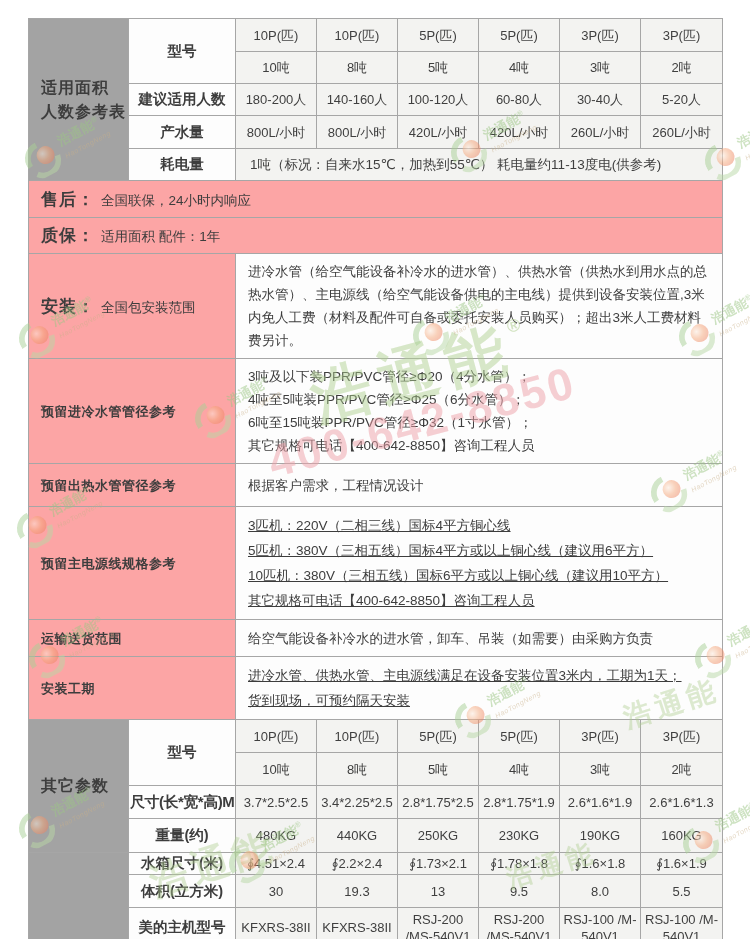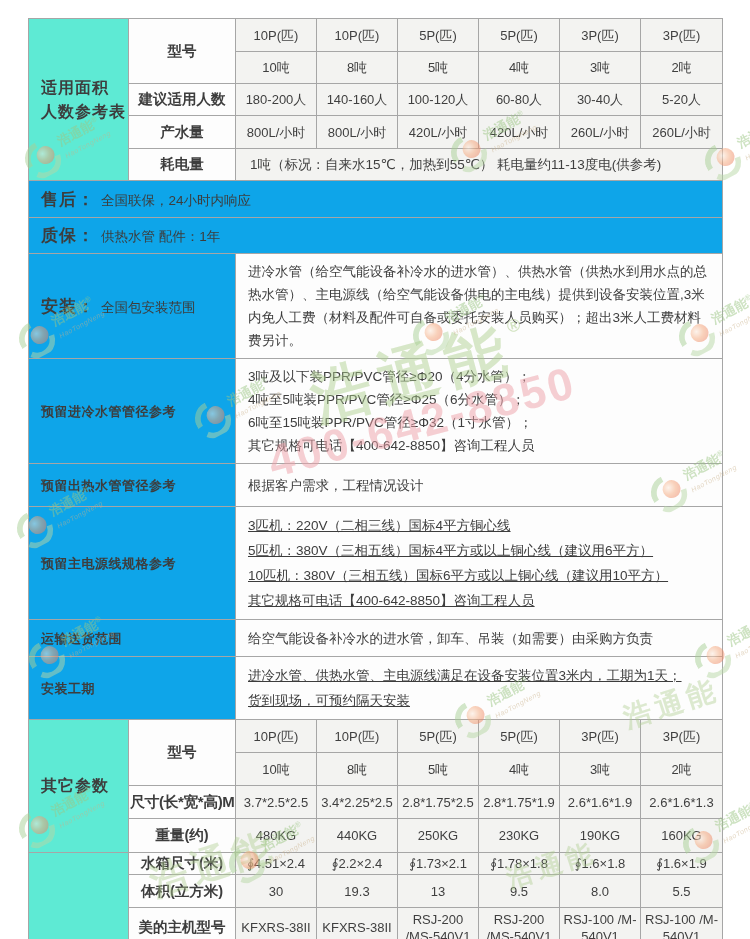--- a/index.html
+++ b/index.html
@@ -2,30 +2,30 @@
 <html><head>
 <meta charset="utf-8">
 <style>
   html,body{margin:0;padding:0;background:#fff;}
   .canvas{position:relative;width:750px;height:939px;background:#ffffff;overflow:hidden;
           font-family:"Liberation Sans","DejaVu Sans",sans-serif;color:#3d3d3d;}
   table.spec{position:absolute;left:28px;top:18px;width:695px;border-collapse:collapse;
              table-layout:fixed;border:1px solid #8f8f8f;}
   table.spec td{border:1px solid #a6a6a6;vertical-align:middle;overflow:hidden;}
   
-  td.ga{background:#5eead4;font-size:16px;font-weight:600;text-align:left;
+  td.ga{background:#a3a3a3;font-size:16px;font-weight:600;text-align:left;
         padding-left:12px;letter-spacing:1px;line-height:24px;}
   
   td.lb{background:#fdfdfd;font-size:14.5px;font-weight:600;text-align:center;white-space:nowrap;}
   td.lb.sm{font-size:15px;letter-spacing:-0.5px;}
   
   td.dc{background:#f3f3f1;font-size:13px;text-align:center;color:#3f3f3f;line-height:17px;padding:0 1px;}
   td.dcl{text-align:left;padding-left:14px;font-size:13.5px;}
   
-  td.ifl{background:#0ea5e9;text-align:left;padding-left:12px;white-space:nowrap;}
+  td.ifl{background:#fca5a5;text-align:left;padding-left:12px;white-space:nowrap;}
   td.cl{background:#fdfdfd;text-align:left;padding:6px 12px;font-size:13.5px;}
   td.cl div{line-height:23px;}
   td.cl.lh25 div{line-height:25px;text-decoration:underline;}
   .biglbl{font-size:17px;font-weight:700;letter-spacing:1px;}
   .subtx{font-size:13.5px;margin-left:6px;}
   .boldlbl{font-size:13px;font-weight:700;letter-spacing:0.5px;}
   
   .wm-layer{position:absolute;inset:0;z-index:3;pointer-events:none;}
   .wm-big{position:absolute;left:305px;top:372px;transform:rotate(-15deg);transform-origin:left top;}
   .wm-big-brand{font-size:60px;font-weight:700;letter-spacing:9px;color:rgba(174,206,143,0.48);line-height:1;}
@@ -111,21 +111,21 @@
       <td class="dc dcl" colspan="6">1吨（标况：自来水15℃，加热到55℃） 耗电量约11-13度电(供参考)</td>
     </tr>
 
     <tr style="height:37px">
       <td class="ifl" colspan="8">
         <span class="biglbl">售后：</span><span class="subtx">全国联保，24小时内响应</span>
       </td>
     </tr>
     <tr style="height:36px">
       <td class="ifl" colspan="8">
-        <span class="biglbl">质保：</span><span class="subtx">供热水管 配件：1年</span>
+        <span class="biglbl">质保：</span><span class="subtx">适用面积 配件：1年</span>
       </td>
     </tr>
     <tr style="height:93px">
       <td class="ifl" colspan="2">
         <span class="biglbl">安装：</span><span class="subtx">全国包安装范围</span>
       </td>
       <td class="cl" colspan="6">
         <div>进冷水管（给空气能设备补冷水的进水管）、供热水管（供热水到用水点的总热水管）、主电源线（给空气能设备供电的主电线）提供到设备安装位置,3米内免人工费（材料及配件可自备或委托安装人员购买）；超出3米人工费材料费另计。</div>
       </td>
     </tr>

